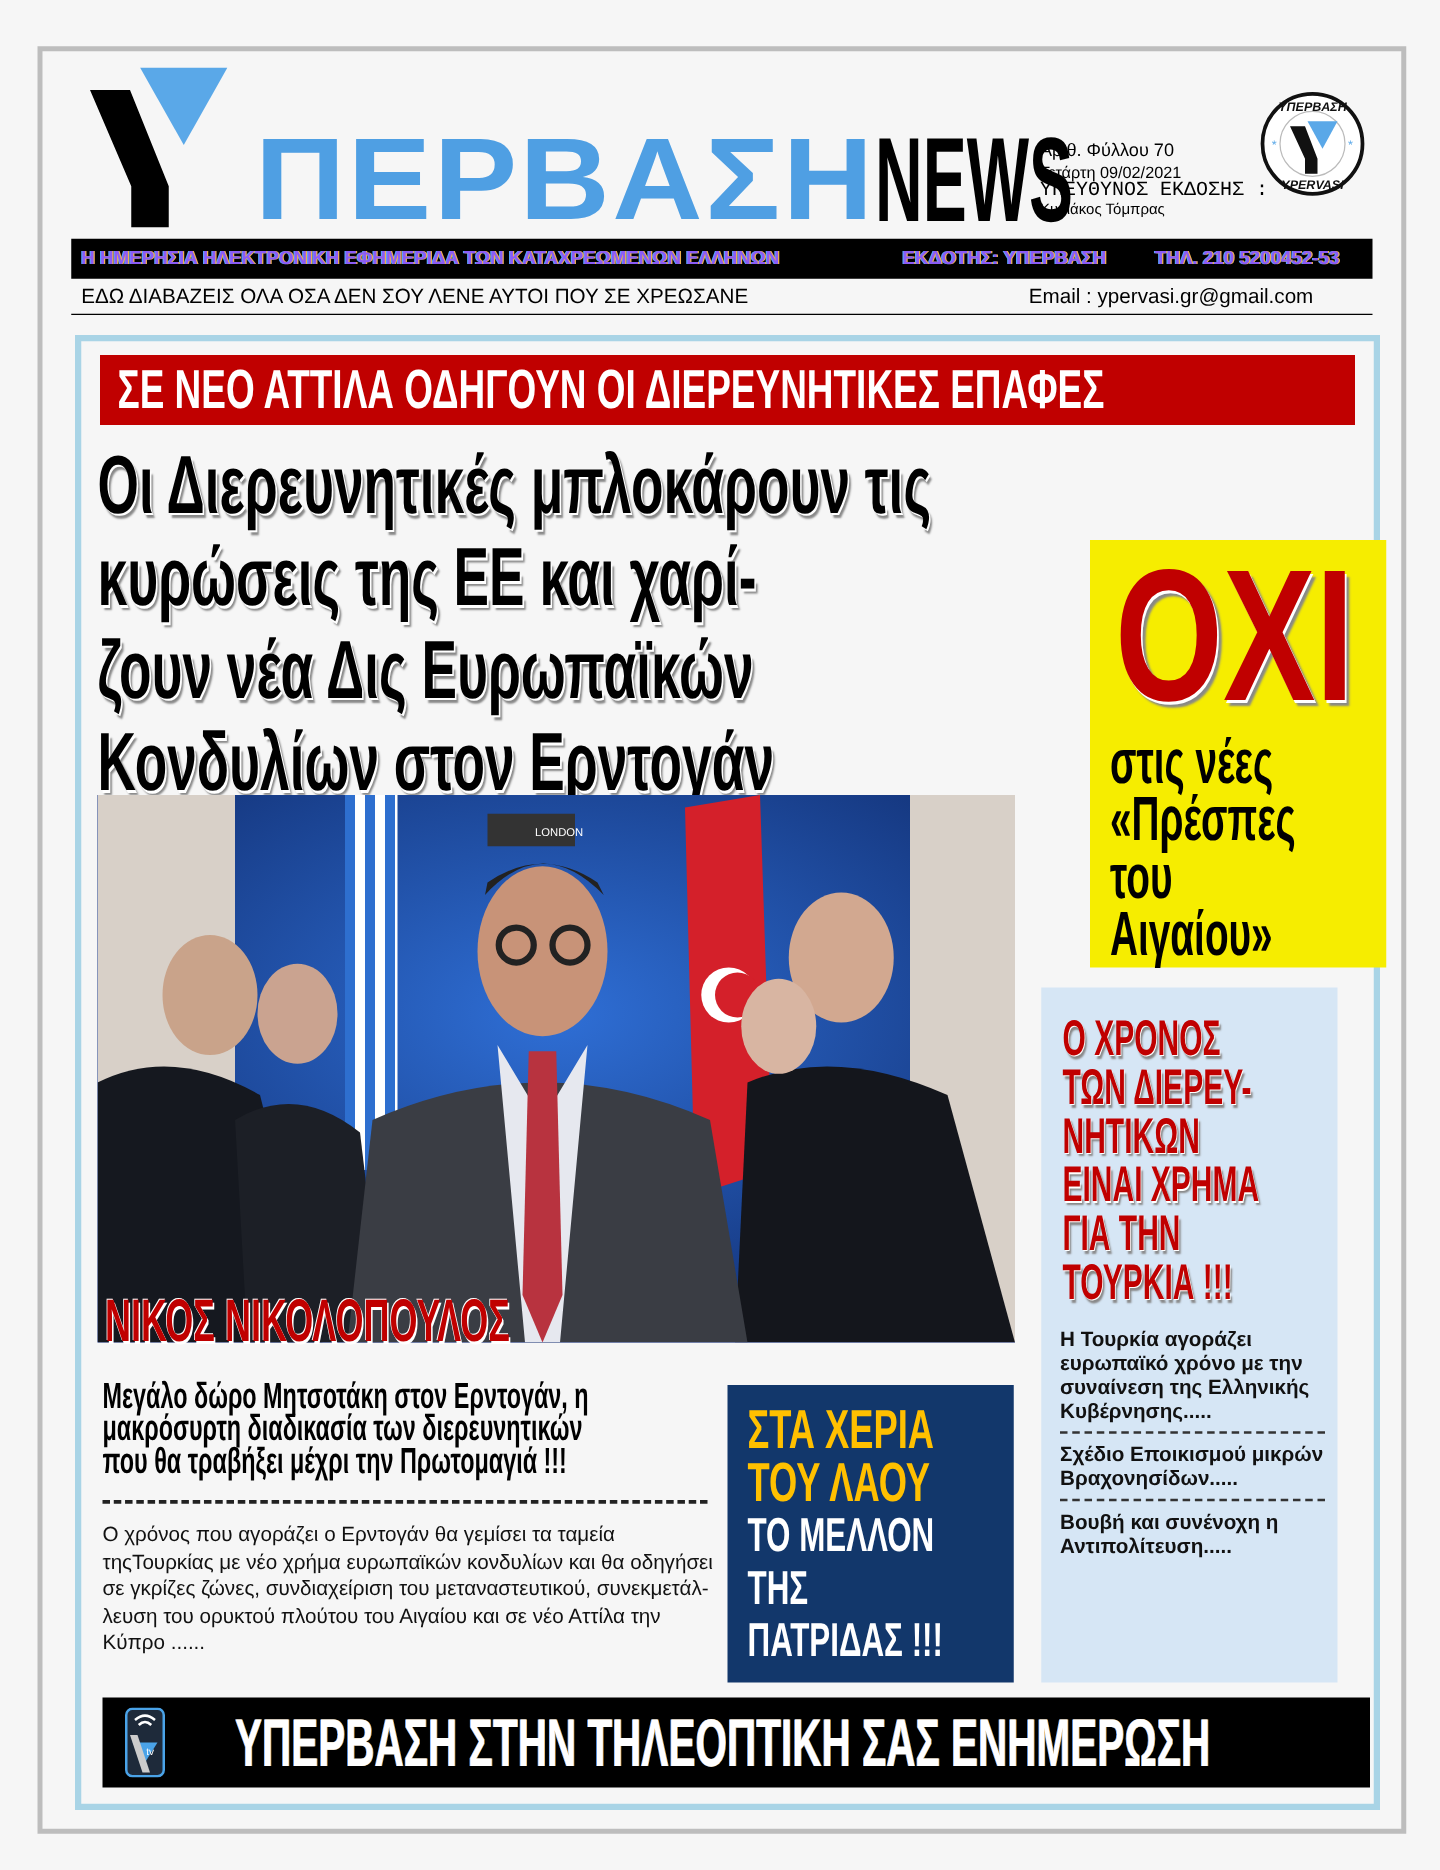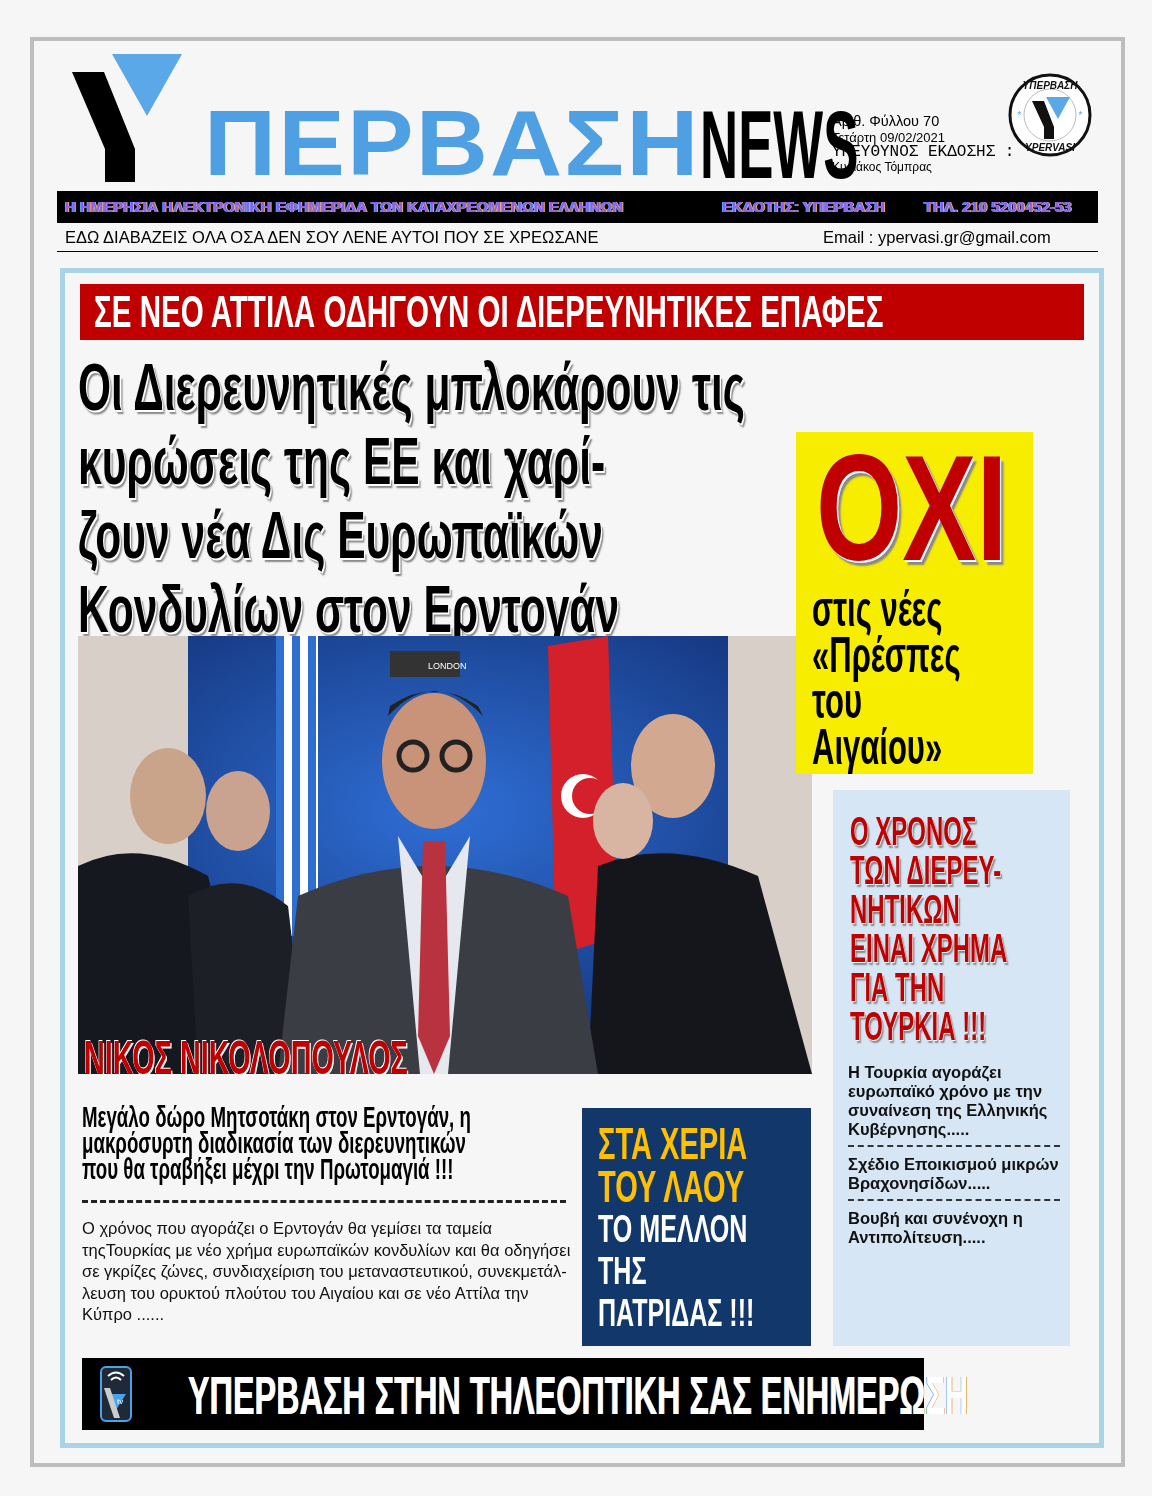--- a/index.html
+++ b/index.html
@@ -19,33 +19,33 @@
   .line2 span{position:absolute;top:5px;font-size:16.5px;}
   
   .content{left:60px;top:268px;width:1034px;height:1170px;border:5px solid #a9d4e6;}
   .kicker{left:80px;top:284px;width:1004px;height:56px;background:#c00000;color:#fff;}
   .headline{left:78px;top:343px;color:#000;}
   .hl-line{position:absolute;left:0;font-weight:bold;font-size:60px;white-space:nowrap;transform:scaleX(0.66);transform-origin:left top;text-shadow:2px 2px 0 #fff,4px 4px 2px #888;}
   
   .photo{left:78px;top:636px;width:734px;height:438px;overflow:hidden;background:#1e3a8c;}
   .caption{left:84px;top:1034px;}
   
-  .oxi{left:796px;top:432px;width:237px;height:342px;background:#f6ed00;}
+  .oxi{left:872px;top:432px;width:237px;height:342px;background:#f6ed00;}
   
   .side{left:833px;top:790px;width:237px;height:556px;background:#d6e6f5;}
   .side-title{left:850px;top:812px;}
   .side-text{left:848px;top:1063px;width:212px;font-size:16.5px;font-weight:bold;line-height:19px;color:#111;}
   .dash{border-top:2px dashed #333;margin:6px 0 8px 0;height:0;}
   
   .sub{left:82px;top:1104px;width:490px;}
   .sub-rule{left:82px;top:1200px;width:484px;border-top:3px dashed #222;}
   .body-text{left:82px;top:1218px;width:500px;font-size:16.5px;line-height:21.5px;color:#111;}
   .navy{left:582px;top:1108px;width:229px;height:238px;background:#12376b;}
   
-  .footer{left:82px;top:1358px;width:842px;height:72px;background:#000;}
+  .footer{left:82px;top:1358px;width:988px;height:72px;background:#000;padding-left:26px;}
 </style>
 </head>
 <body>
 
 <div class="abs frame"></div>
 
 <div class="abs logo-y">
   <svg width="110" height="128" viewBox="0 0 110 128">
     <polygon points="0,18 32,18 63,95 63,128 33,128 33,95" fill="#000"></polygon>
     <polygon points="40,0 110,0 75,62" fill="#5aa8e8"></polygon>

